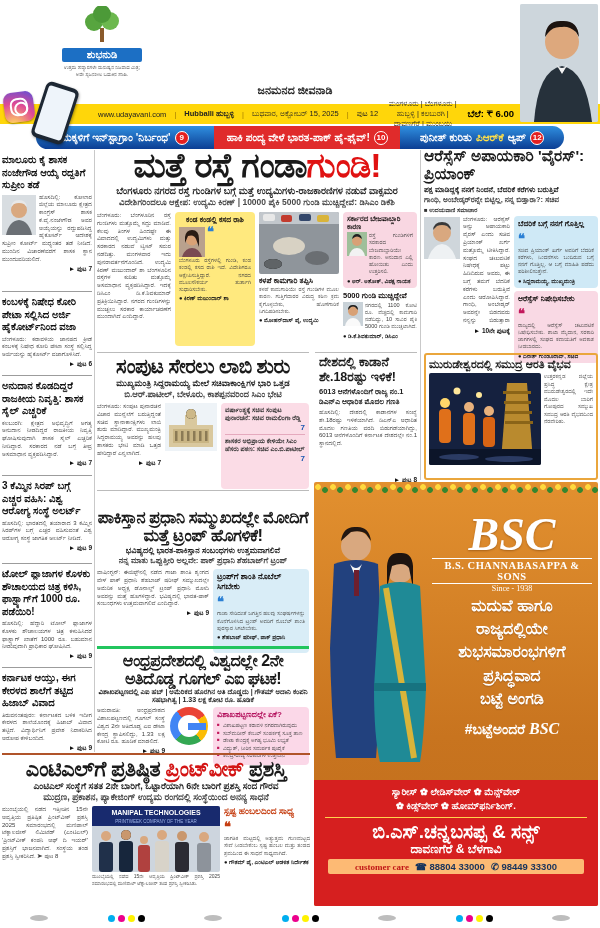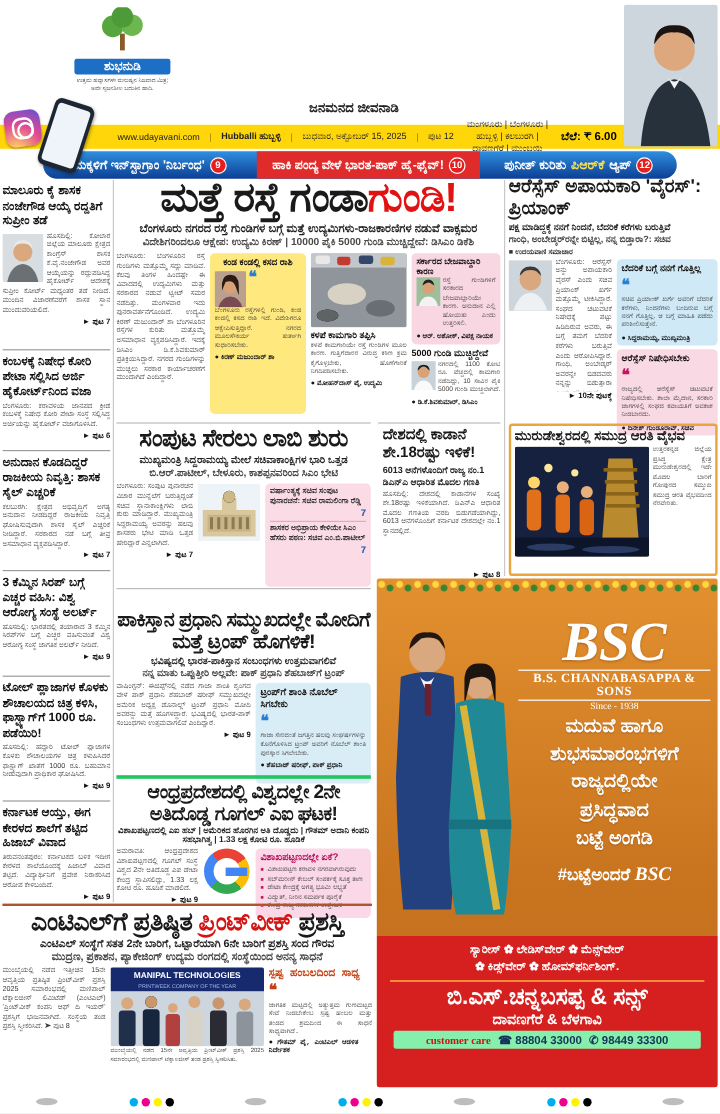--- a/index.html
+++ b/index.html
@@ -73,21 +73,21 @@
       background-size:15px 12px; background-repeat:repeat-x; }
   .bsc-script { font-family:"Liberation Serif", serif; font-style:italic; font-weight:bold; color:#fff; font-size:46px; line-height:1; text-shadow:0 1px 2px rgba(90,40,0,.4); }
   .bsc-company { border-top:1.5px solid #fff; border-bottom:1.5px solid #fff; color:#fff; font-family:"Liberation Serif", serif;
       font-size:10.5px; letter-spacing:.5px; padding:1px 0; font-weight:bold; }
   .bsc-since { color:#fff; font-size:8px; font-family:"Liberation Serif", serif; }
   .ad-line { color:#fff; font-weight:800; font-size:16px; line-height:1.45; text-shadow:0 1px 1px rgba(90,40,0,.35); }
   .ad-red { background:#d61f1f; text-align:center; color:#fff; }
   .ad-cats { font-size:9.5px; font-weight:bold; line-height:1.5; }
   .ad-name { font-size:19px; font-weight:800; line-height:1.15; }
   .ad-cities { font-size:12px; font-weight:bold; }
-  .care-strip { background:#86efac; border-radius:2px; display:flex; align-items:center; justify-content:center; gap:6px;
+  .care-strip { background:#fdba74; border-radius:2px; display:flex; align-items:center; justify-content:center; gap:6px;
       font-weight:bold; margin:3px auto 0; width:90%; height:15px; }
   .care-label { color:#c01616; font-family:"Liberation Serif", serif; font-size:9px; }
   .care-num { color:#17335c; font-size:9.5px; }
 
   
   .marks { display:flex; align-items:center; justify-content:space-between; padding:0 30px; }
   .mark-ellipse { width:18px; height:6px; border-radius:50%; background:#bdbdbd; }
   .cmyk { display:flex; gap:3px; }
   .cmyk i { width:7px; height:7px; border-radius:50%; display:block; }
 </style>
@@ -462,21 +462,21 @@
                 <rect x="63" y="35" width="14" height="31" rx="3" fill="#d8d3c9"></rect>
               <circle cx="90" cy="30" r="5" fill="#c9976d"></circle>
                 <rect x="83" y="36" width="14" height="30" rx="3" fill="#2b2b33"></rect>
               <circle cx="112" cy="31" r="5" fill="#d9a87f"></circle>
                 <rect x="105" y="37" width="14" height="29" rx="3" fill="#8d939b"></rect>
             </g>
           </svg>
         </div>
         <div style="font-size:5px; line-height:1.3; color:#444; text-align:justify; margin-top:1px;">ಮುಂಬೈಯಲ್ಲಿ ನಡೆದ 15ನೇ ಆವೃತ್ತಿಯ ಪ್ರಿಂಟ್‌ವೀಕ್ ಪ್ರಶಸ್ತಿ 2025 ಸಮಾರಂಭದಲ್ಲಿ ಮಣಿಪಾಲ್ ಟೆಕ್ನಾಲಜೀಸ್ ತಂಡ ಪ್ರಶಸ್ತಿ ಸ್ವೀಕರಿಸಿತು.</div>
       </div>
-      <div style="flex:1;font-family:Liberation Mono, monospace;">
+      <div style="flex:1;">
         <div style="font-size:9px; font-weight:800; color:#c climbed5;"></div>
         <div style="font-size:9px; font-weight:800; color:#c53d10;">ಸ್ಪಷ್ಟ ಹಂಬಲದಿಂದ ಸಾಧ್ಯ</div>
         <span class="qmark" style="color:#c53d10;"></span>
         <div class="qb-text">ಜಾಗತಿಕ ಮಟ್ಟದಲ್ಲಿ ಅತ್ಯುತ್ತಮ ಗುಣಮಟ್ಟದ ಸೇವೆ ನೀಡಬೇಕೆಂಬ ಸ್ಪಷ್ಟ ಹಂಬಲ ಮತ್ತು ತಂಡದ ಶ್ರಮದಿಂದ ಈ ಸಾಧನೆ ಸಾಧ್ಯವಾಗಿದೆ.</div>
         <div class="qb-attrib">● ಗೌತಮ್ ಪೈ, ಎಂಟಿಎಲ್ ಆಡಳಿತ ನಿರ್ದೇಶಕ</div>
       </div>
     </div>
   </div>
 
   <div class="abs ad" style="left:314px; top:482px; width:284px; height:424px; border-radius:2px;">
@@ -498,22 +498,22 @@
     </div>
 
     <div class="abs" style="left:118px; top:30px; width:160px; text-align:center;">
       <div class="bsc-script">BSC</div>
       <div class="bsc-company">B.S. CHANNABASAPPA &amp; SONS</div>
       <div class="bsc-since">Since - 1938</div>
     </div>
 
     <div class="abs" style="left:118px; top:112px; width:160px; text-align:center;">
       <div class="ad-line">ಮದುವೆ ಹಾಗೂ</div>
+      <div class="ad-line">ರಾಜ್ಯದಲ್ಲಿಯೇ</div>
       <div class="ad-line">ಶುಭಸಮಾರಂಭಗಳಿಗೆ</div>
-      <div class="ad-line">ರಾಜ್ಯದಲ್ಲಿಯೇ</div>
       <div class="ad-line">ಪ್ರಸಿದ್ಧವಾದ</div>
       <div class="ad-line">ಬಟ್ಟೆ ಅಂಗಡಿ</div>
       <div style="margin-top:10px; color:#fff; font-weight:800; font-size:14px;">
         <span>#ಬಟ್ಟೆಅಂದರೆ</span>
         <span style="font-family:'Liberation Serif', serif; font-style:italic; font-size:16px;">BSC</span>
       </div>
     </div>
 
     <div class="abs ad-red" style="left:0; bottom:0; width:100%; height:126px; padding-top:5px;">
       <div class="ad-cats">ಸ್ಯಾರೀಸ್ ✿ ಲೇಡಿಸ್‌ವೇರ್ ✿ ಮೆನ್ಸ್‌ವೇರ್</div>

